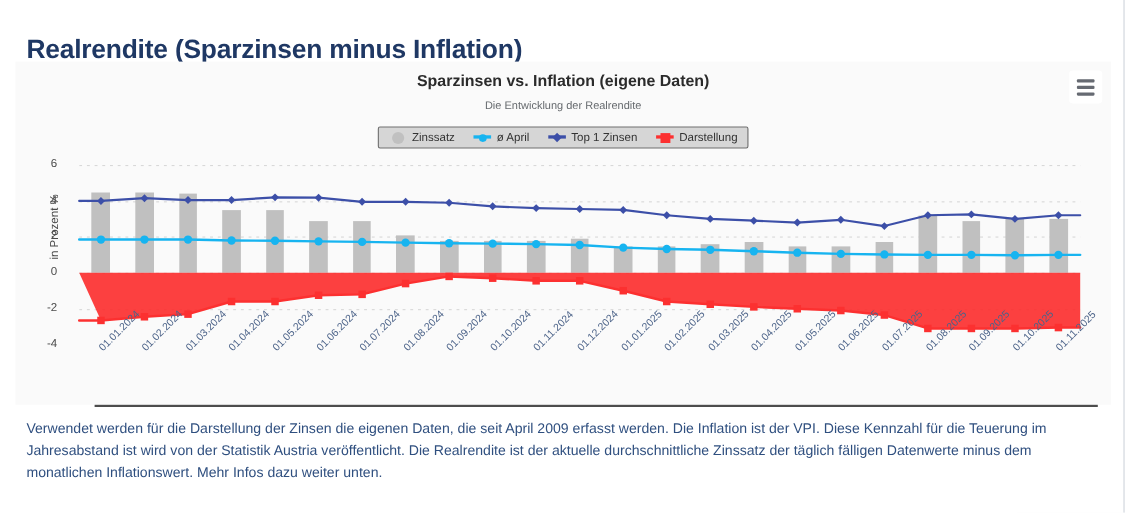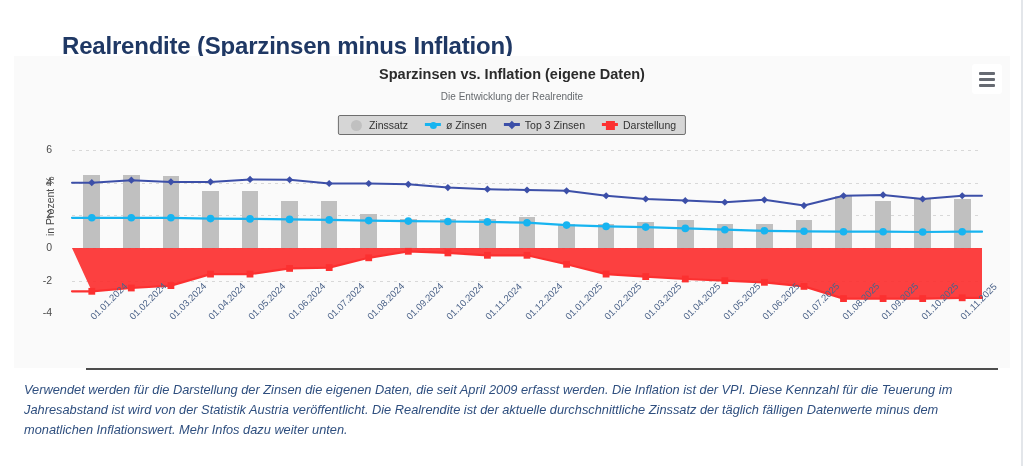--- a/index.html
+++ b/index.html
@@ -11,21 +11,21 @@
   }
   #page{position:relative;width:1023px;height:466px;background:#ffffff;}
 
   
   #right-rule{position:absolute;right:0;top:0;width:2px;height:466px;background:#e3e6ea;}
 
   
   #page-title{
     position:absolute;left:24px;top:16px;
     font-size:24px;font-weight:bold;color:#1f3864;
-    letter-spacing:-0.2px;white-space:nowrap;margin-left:38px;
+    letter-spacing:-0.2px;white-space:nowrap;
   }
 
   
   #chart-card{
     position:absolute;left:14px;top:56px;width:996px;height:312px;
     background:#fafafa;
   }
   #chart-title{
     position:absolute;left:0;top:10px;width:996px;text-align:center;
     font-size:14.5px;font-weight:bold;color:#2b2b2b;
@@ -75,21 +75,21 @@
   .xlabel{
     position:absolute;font-size:9.5px;color:#4c6389;white-space:nowrap;
     transform:rotate(-45deg);transform-origin:left top;
   }
 
   svg.overlay{position:absolute;left:0;top:0;overflow:visible;}
 
   
   #footnote{
     position:absolute;left:24px;top:380px;width:976px;
-    font-size:12.8px;font-style:italic;color:#2f4f7f;line-height:1.55;
+    font-size:12.8px;color:#2f4f7f;line-height:1.55;
     text-align:left;
   }
 </style>
 </head>
 <body>
 
 <div id="page">
 
   <div id="right-rule"></div>
 
@@ -111,28 +111,28 @@
           <span class="lg-sym">
             <span class="circ-only" style="background: rgb(192, 192, 192);"></span>
           </span>
           <span>Zinssatz</span>
         </div>
         <div class="legend-item">
           <span class="lg-sym">
             <span class="bar" style="background: rgb(23, 180, 240);"></span>
             <span class="dot" style="background: rgb(23, 180, 240);"></span>
           </span>
-          <span>ø Zinsen</span>
+          <span>ø April</span>
         </div>
         <div class="legend-item">
           <span class="lg-sym">
             <span class="bar" style="background: rgb(60, 79, 168);"></span>
             <span class="dia" style="background: rgb(60, 79, 168);"></span>
           </span>
-          <span>Top 3 Zinsen</span>
+          <span>Top 1 Zinsen</span>
         </div>
         <div class="legend-item">
           <span class="lg-sym">
             <span class="bar" style="background: rgb(252, 48, 48);"></span>
             <span class="sq" style="background: rgb(252, 48, 48);"></span>
           </span>
           <span>Darstellung</span>
         </div>
       </div>
 

